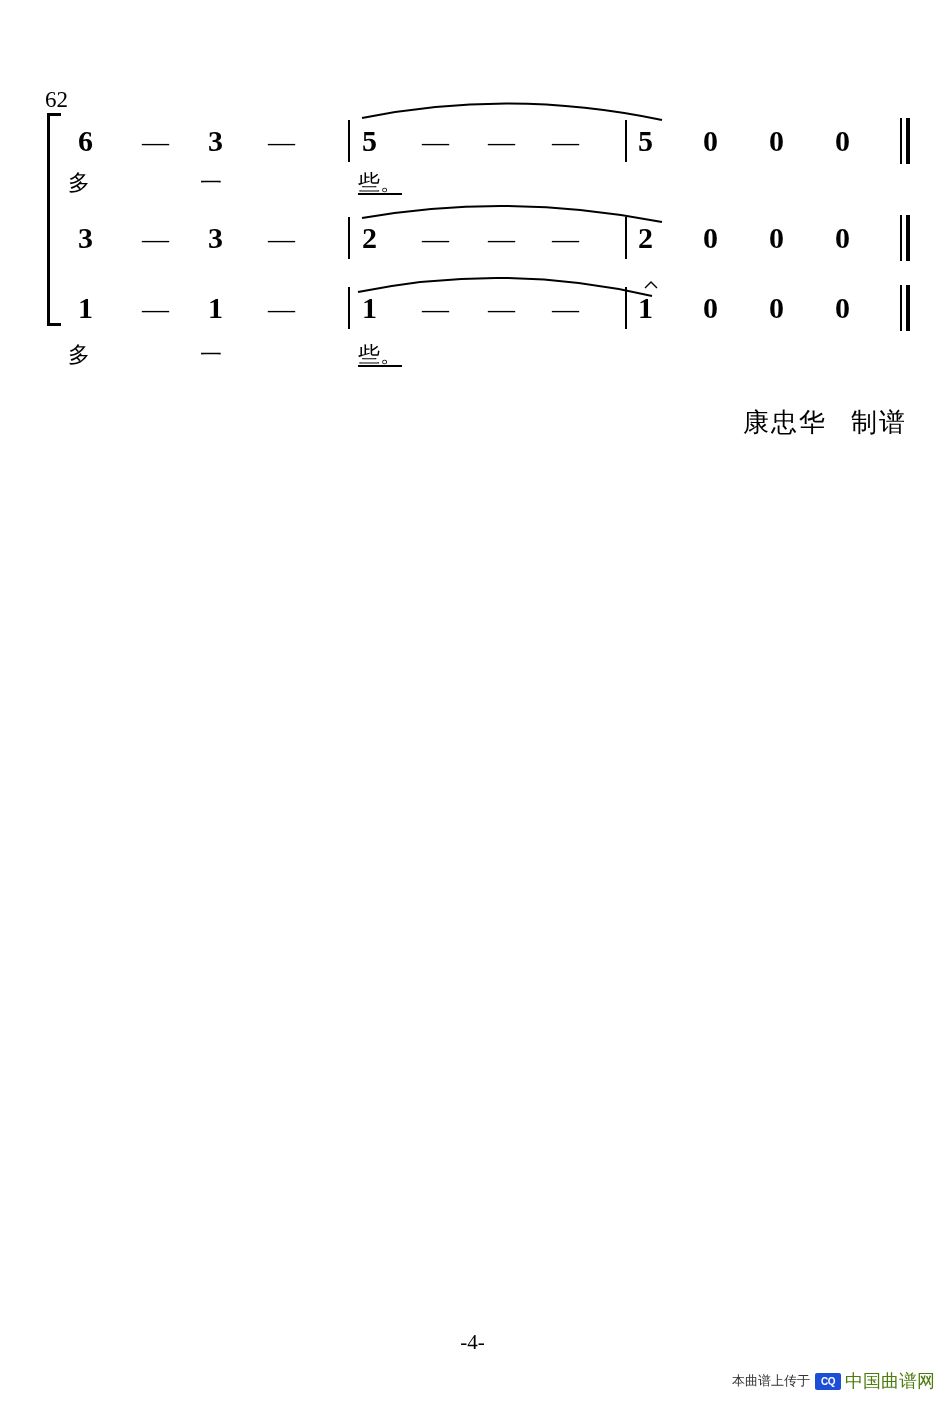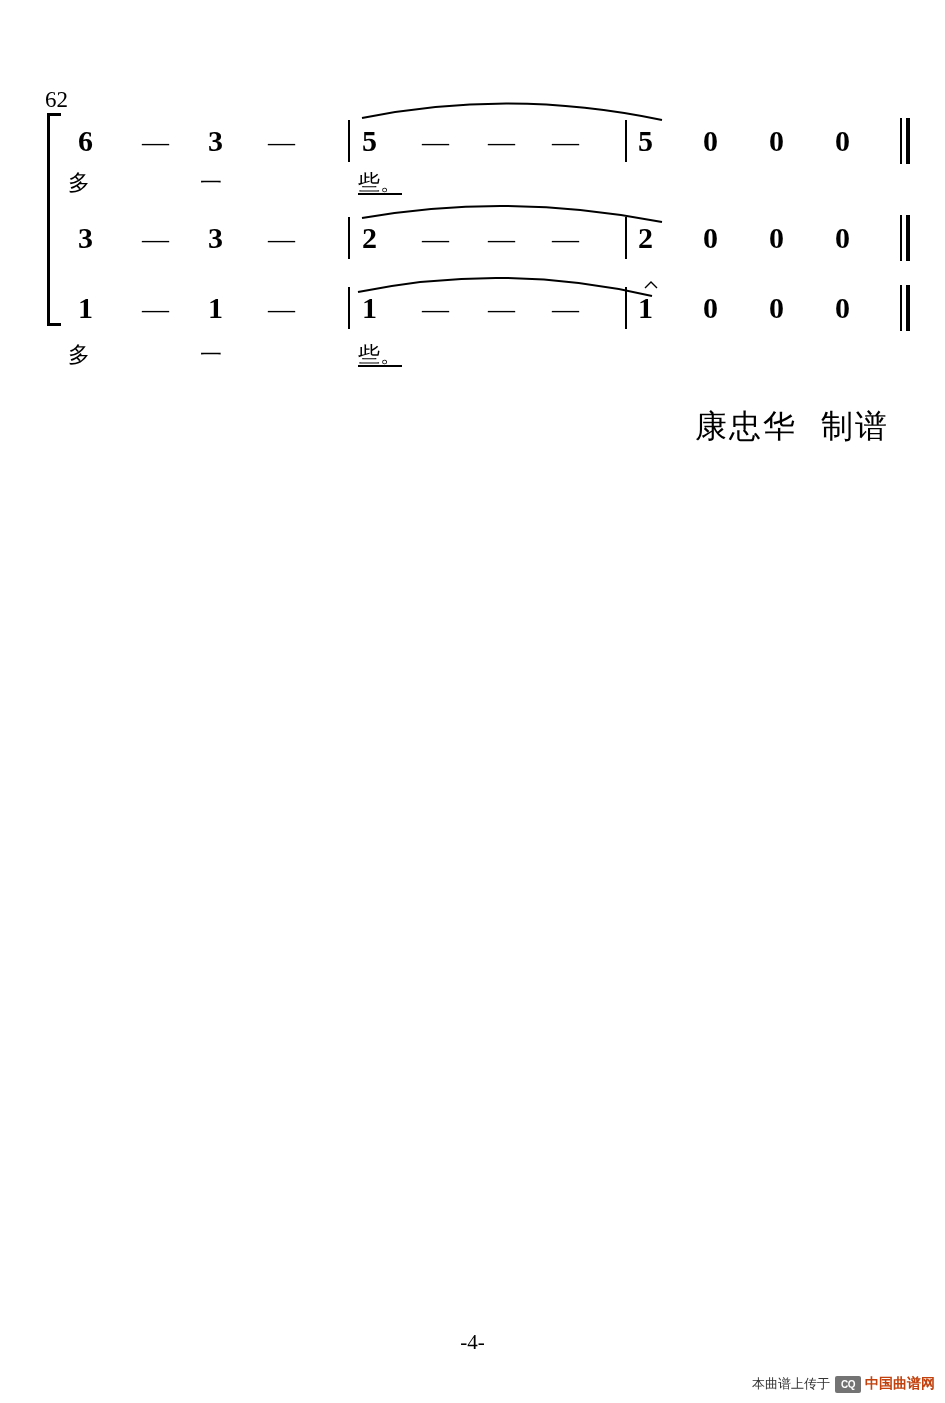--- a/index.html
+++ b/index.html
@@ -123,24 +123,24 @@
   .slur-layer {
     position: absolute;
     left: 0; top: 0;
     width: 945px; height: 1403px;
     pointer-events: none;
   }
 
   
   .credit {
     position: absolute;
-    right: 56px;
+    right: 38px;
     top: 405px;
     font-family: Liberation Serif, serif;
-    font-size: 32px;
+    font-size: 26px;
     letter-spacing: 2px;
     white-space: nowrap;
   }
   .credit .name { margin-right: 24px; }
 
   
   .page-number {
     position: absolute;
     left: 0;
     right: 0;
@@ -160,34 +160,34 @@
     align-items: center;
     font-family: "Liberation Sans", sans-serif;
     font-size: 13px;
     color: #333;
     white-space: nowrap;
   }
   .footer .logo-mark {
     display: inline-block;
     width: 26px;
     height: 17px;
-    background: #737373;
+    background: #1d4ed8;
     color: #fff;
     font-size: 10px;
     line-height: 17px;
     text-align: center;
     font-weight: bold;
     margin: 0 4px 0 5px;
     border-radius: 2px;
     letter-spacing: -0.5px;
   }
   .footer .site-name {
-    color: #c2410c;
-    font-weight: bold;
-    font-size: 14px;
+    color: #4d7c0f;
+    font-weight: normal;
+    font-size: 18px;
   }
 </style>
 </head>
 <body>
 
 <div class="page">
 
   <div class="measure-number">62</div>
 
   <div class="system-bracket"></div>

